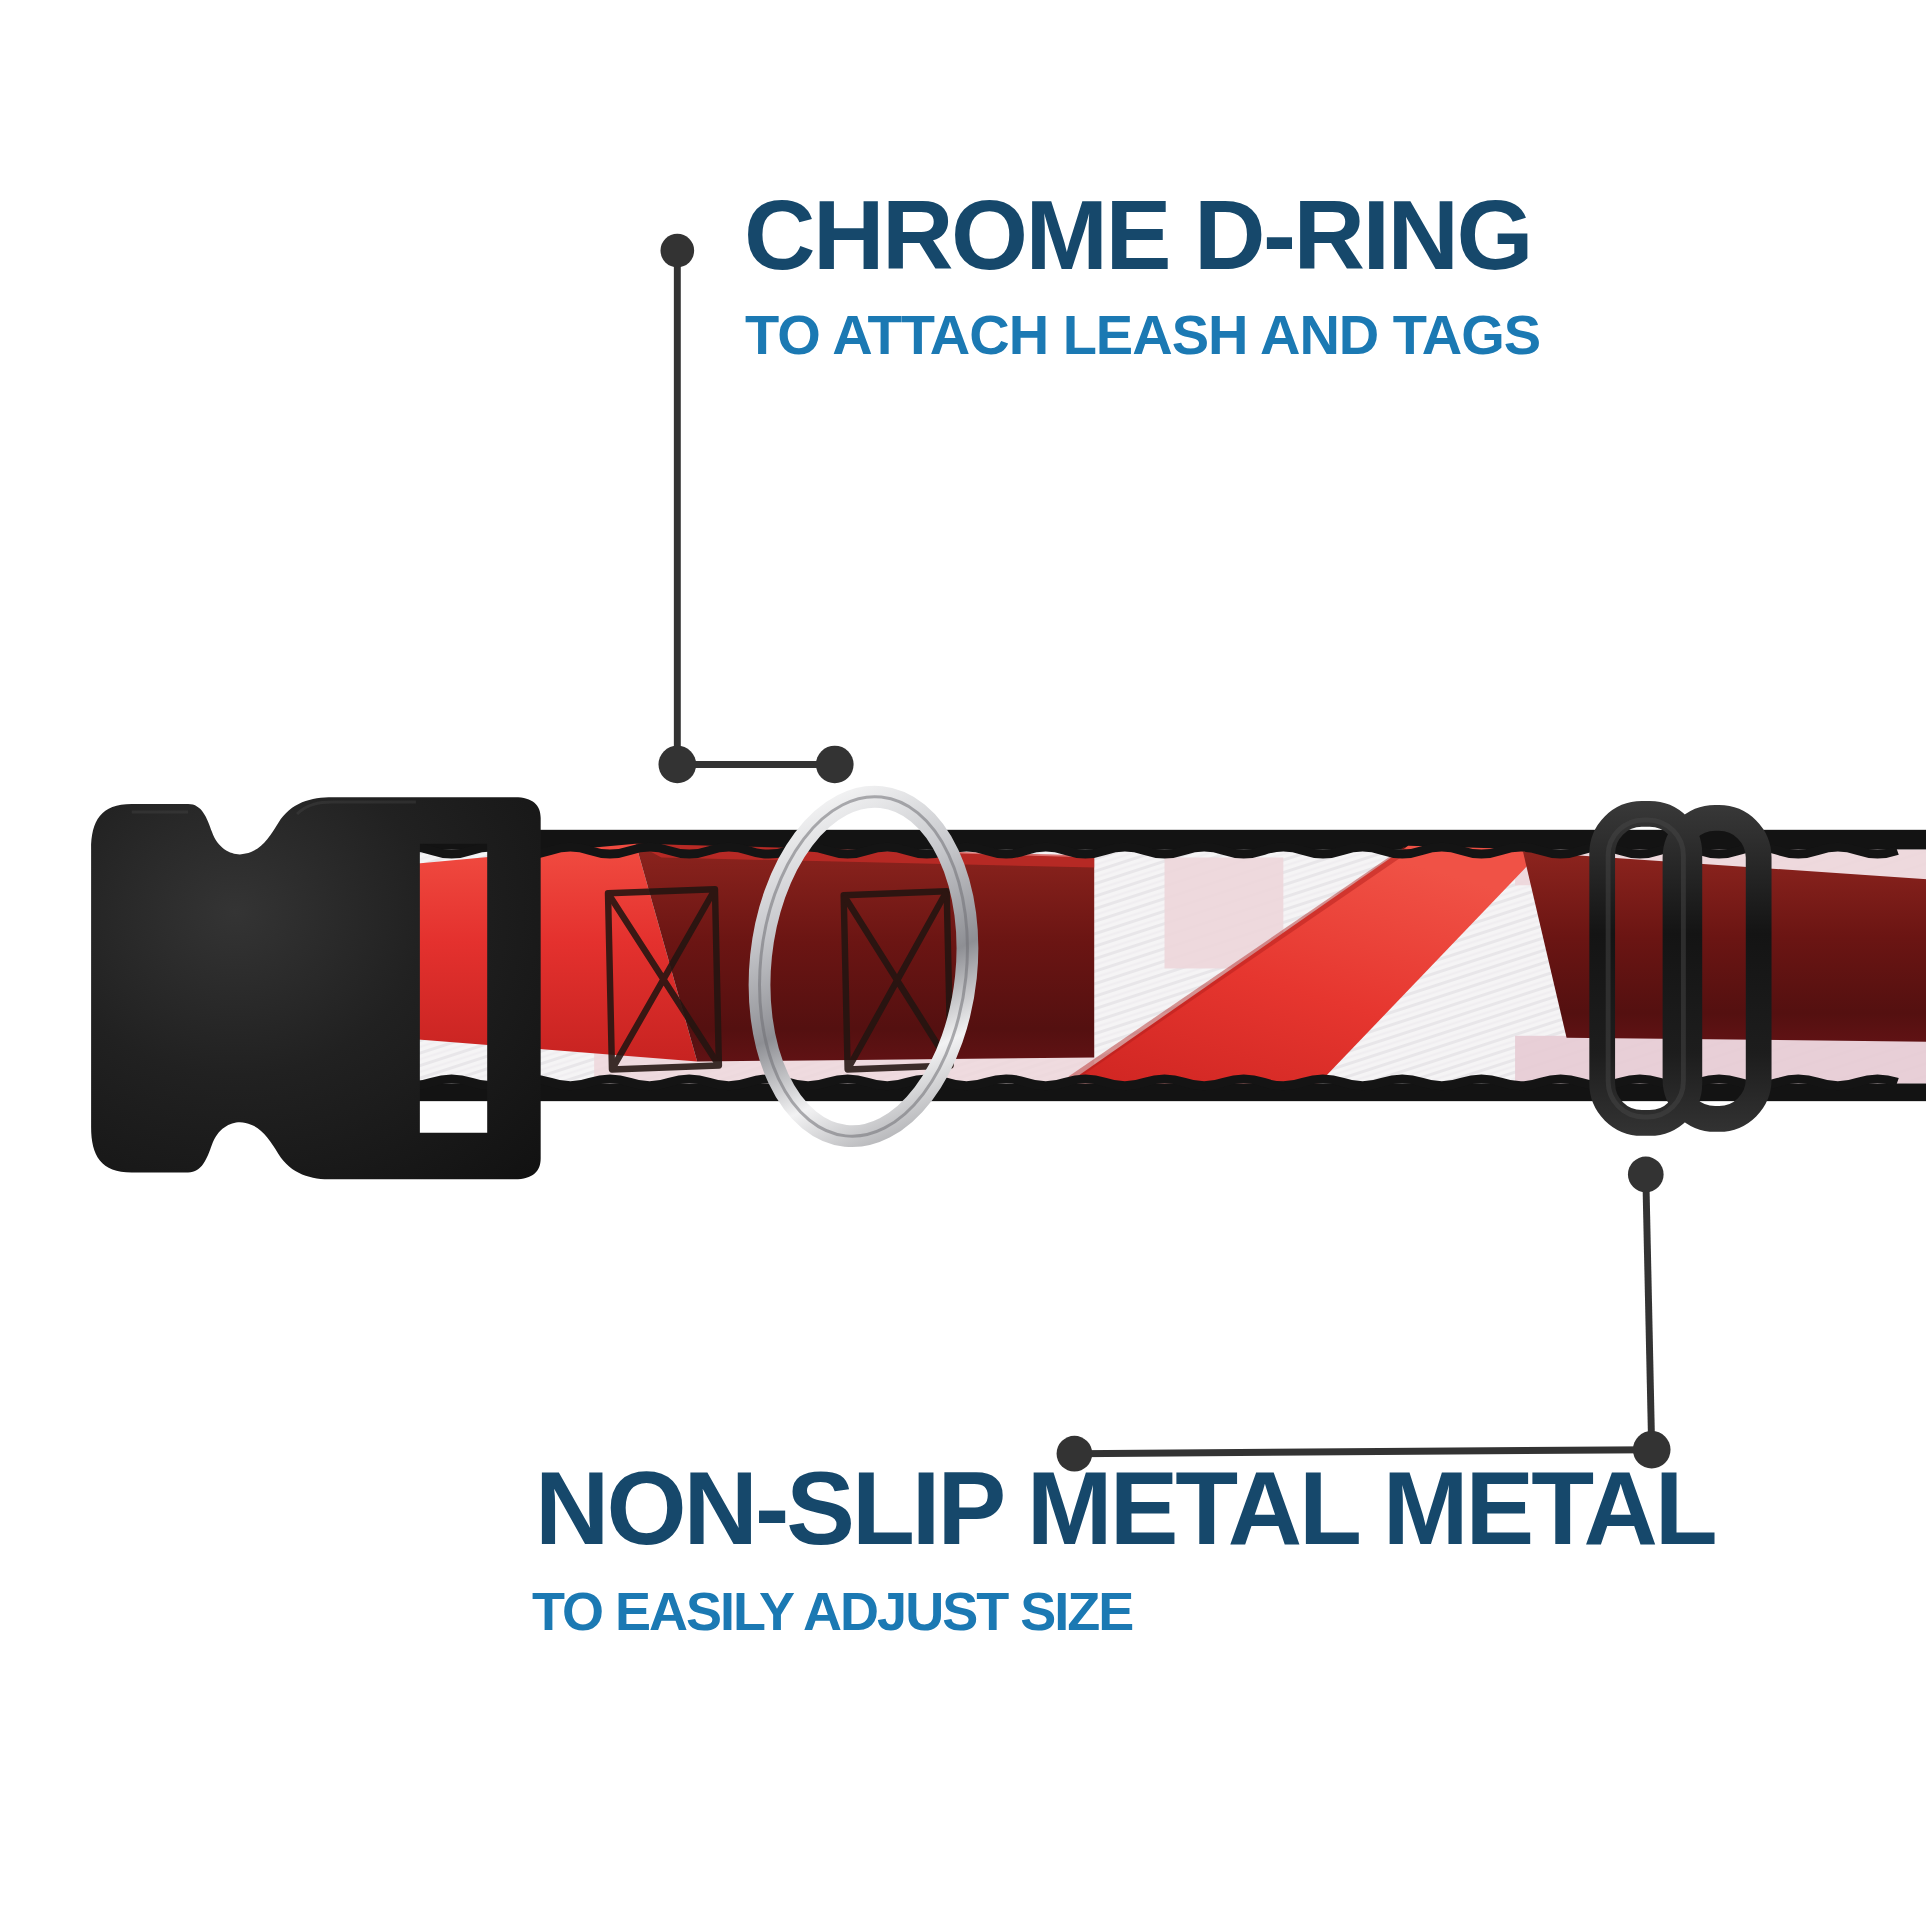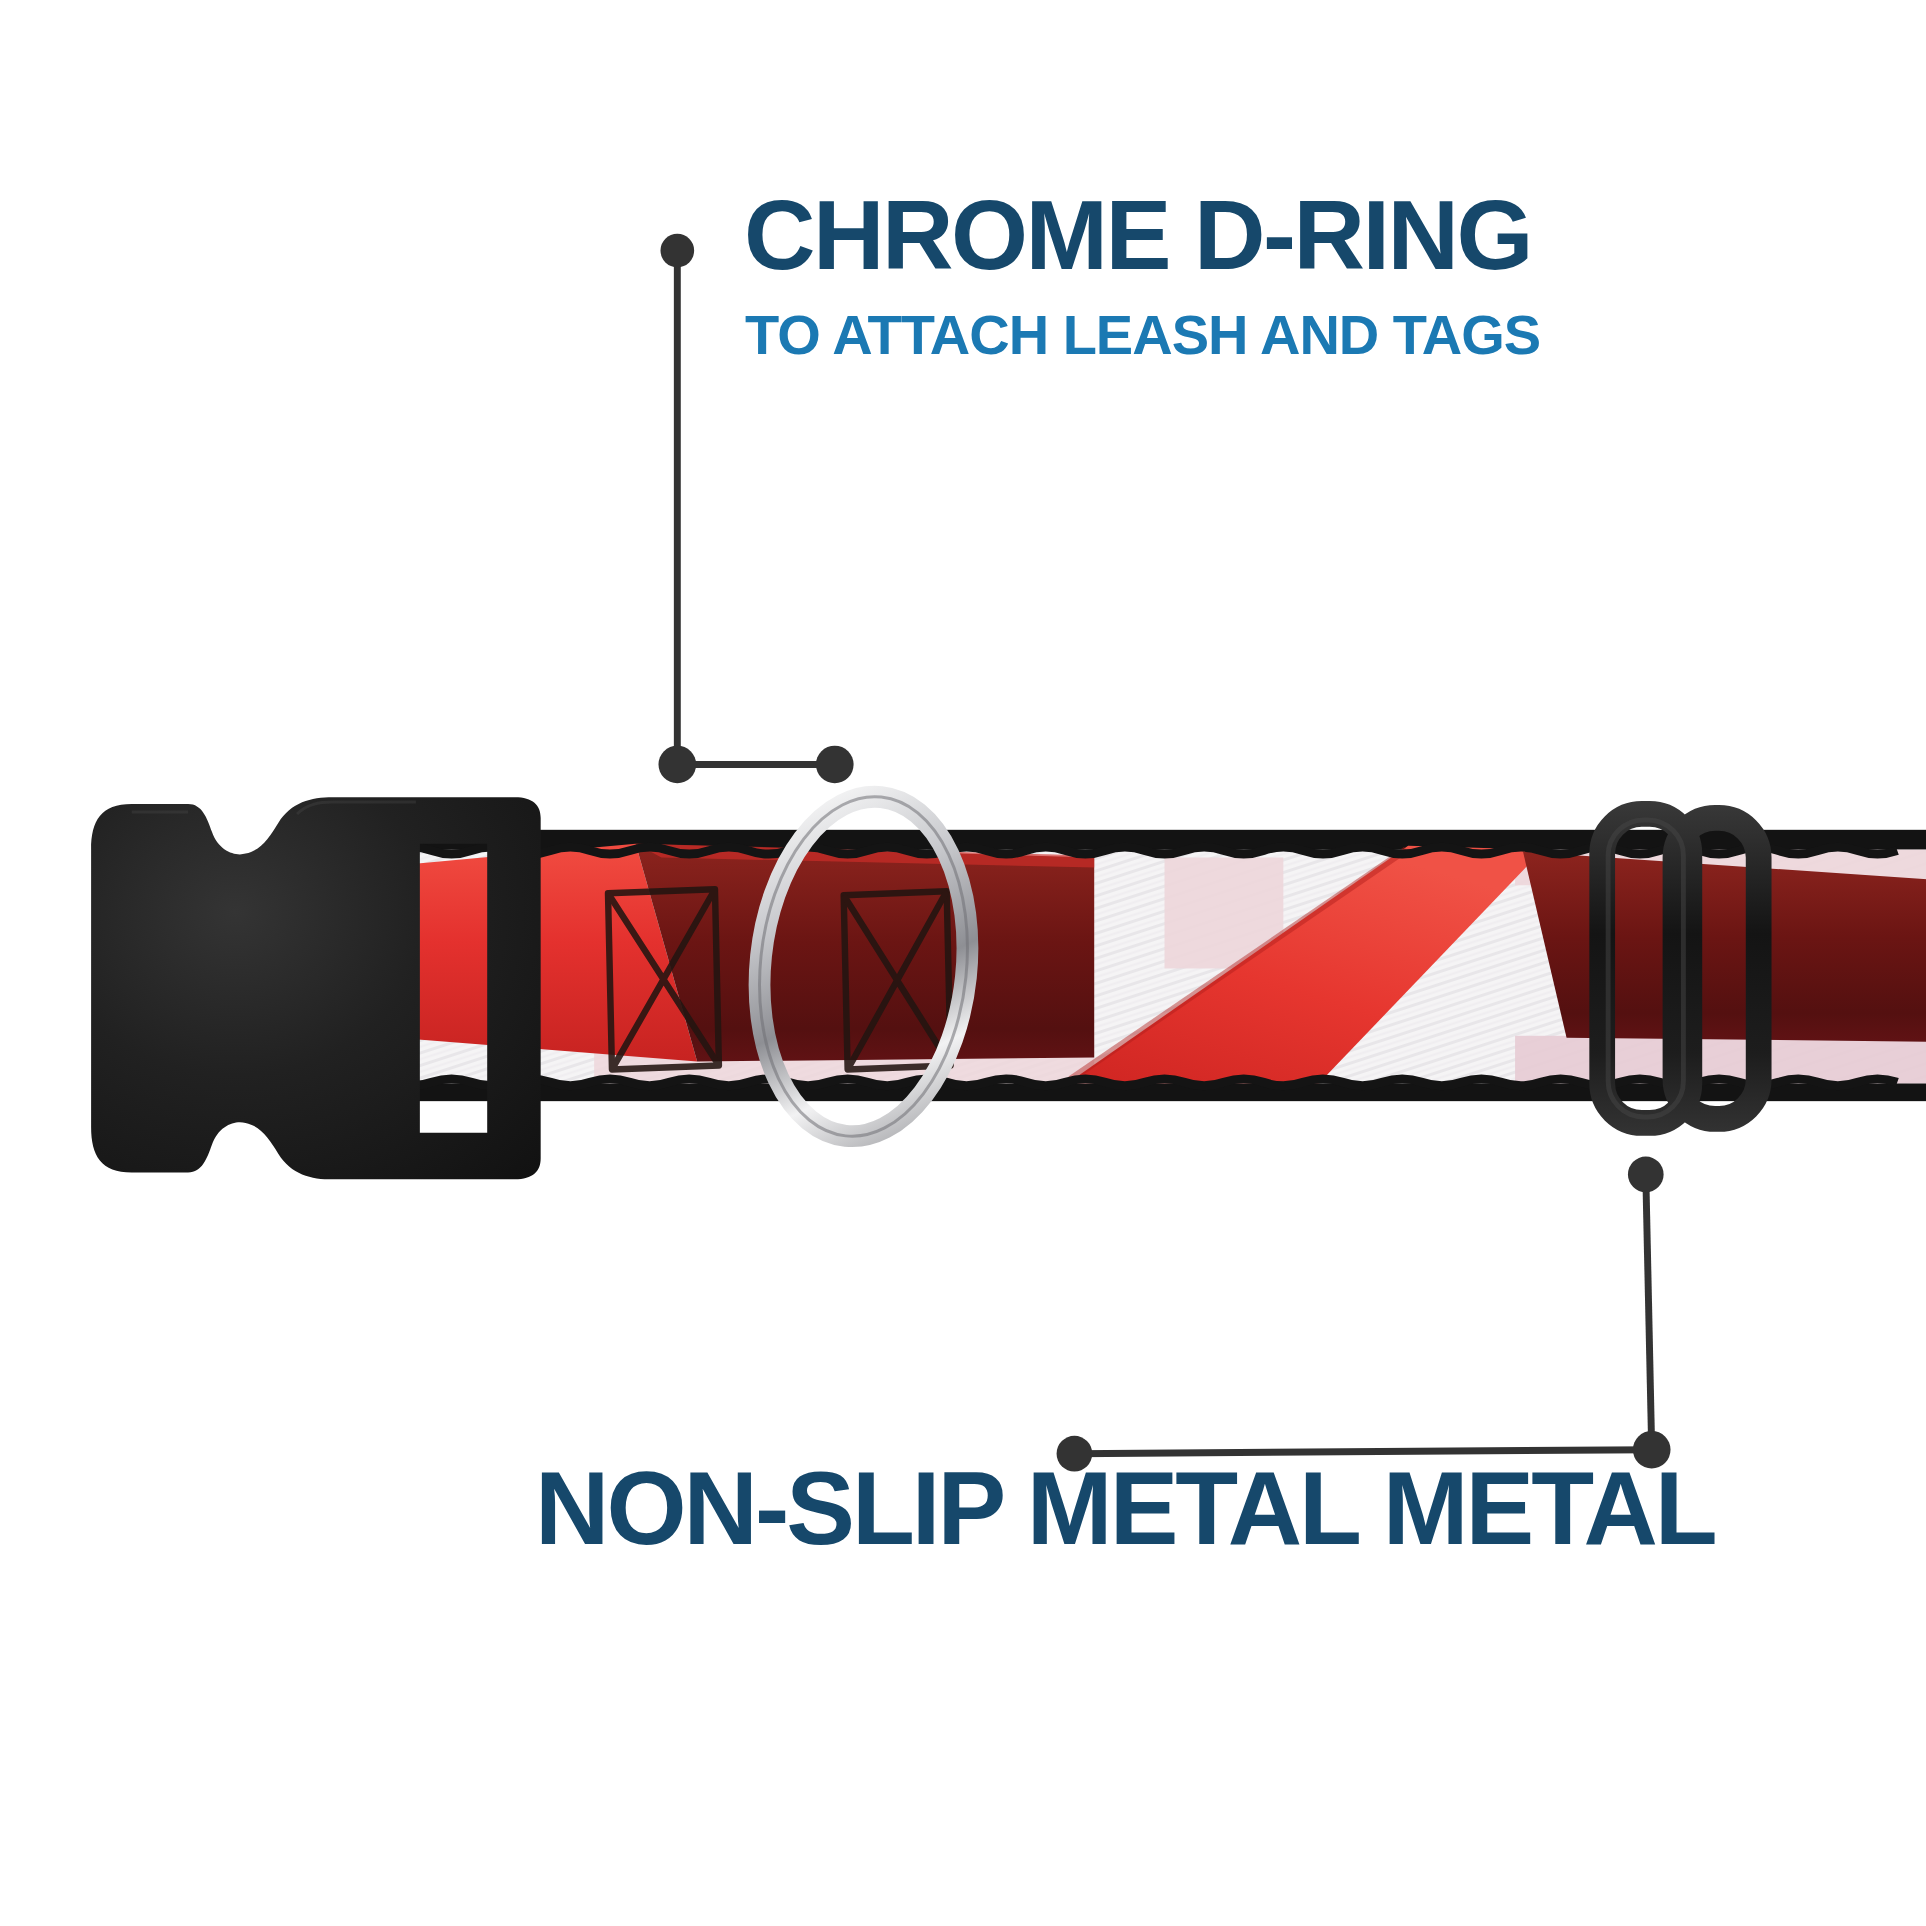--- a/index.html
+++ b/index.html
@@ -156,14 +156,15 @@
       <circle class="callout-dot" cx="1662" cy="1186" r="18"></circle>
       <circle class="callout-dot" cx="1668" cy="1464" r="19"></circle>
       <circle class="callout-dot" cx="1085" cy="1468" r="18"></circle>
     </g>
   </svg>
 
   <div id="dring-sub" class="label subtitle">TO ATTACH LEASH AND TAGS</div>
   <div id="dring-title" class="label title">CHROME D-RING</div>
 
   <div id="loop-title" class="label title">NON-SLIP METAL METAL</div>
+  <div id="loop-sub" class="label subtitle">TO EASILY ADJUST SIZE</div>
 </div>
 
 
 </body></html>

